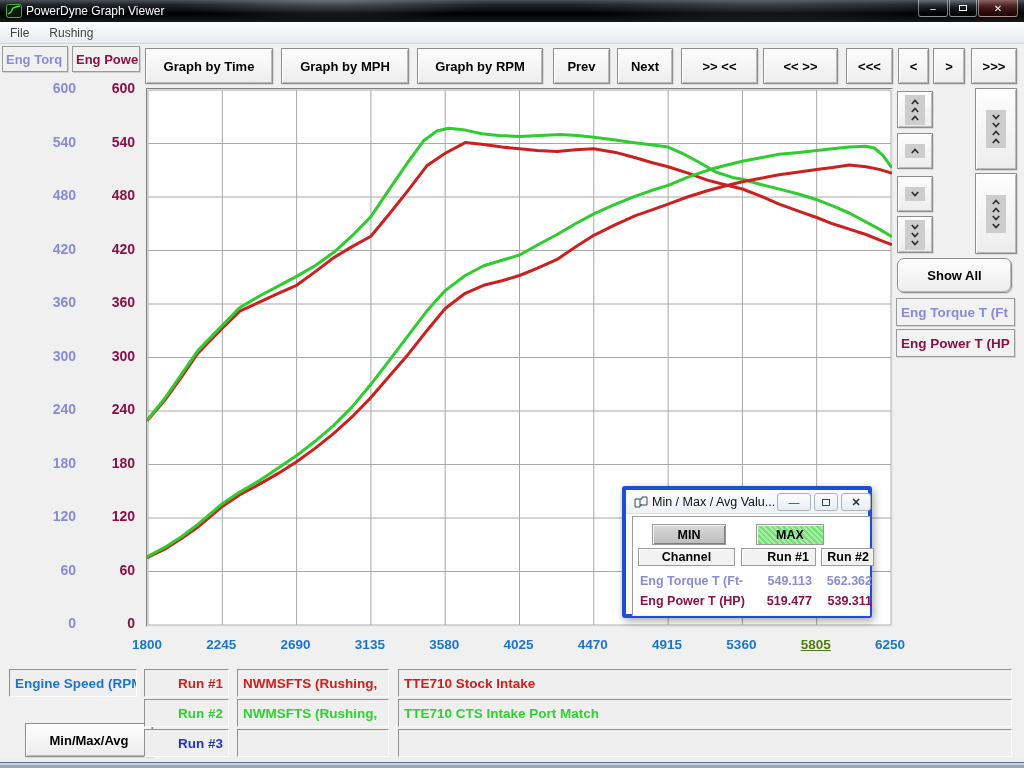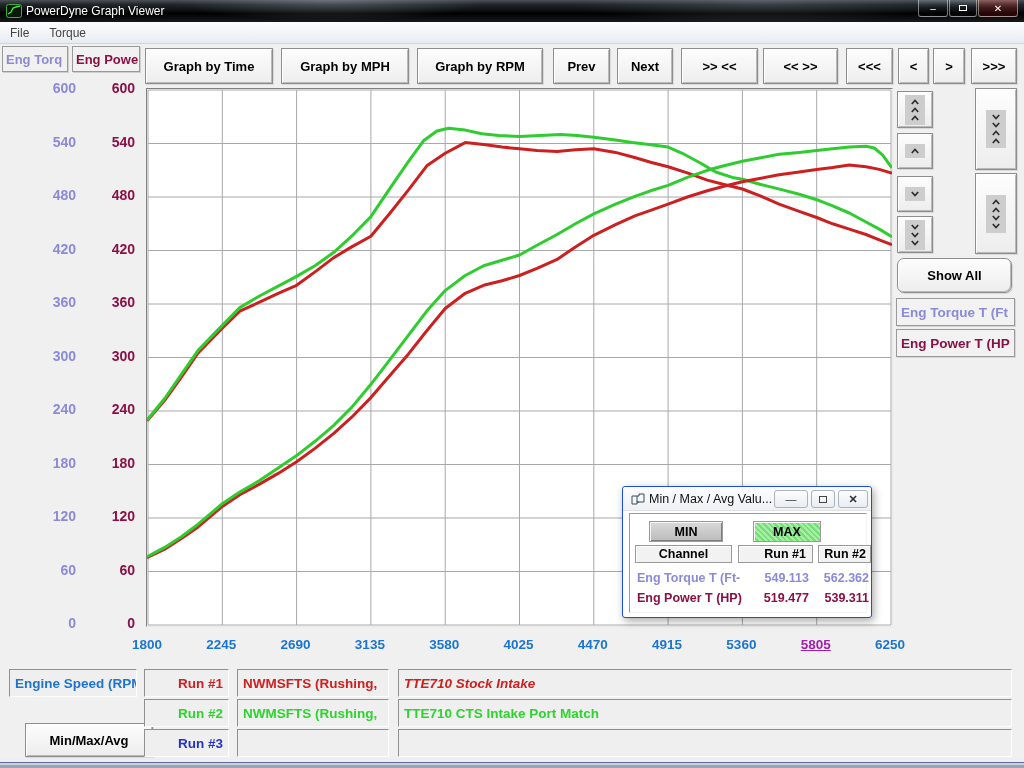--- a/index.html
+++ b/index.html
@@ -59,21 +59,21 @@
   .chev polyline { fill:none; stroke:#2a2a2a; stroke-width:2; }
   .chevpad { background:#cdcdcd; display:flex; flex-direction:column;
     align-items:center; justify-content:center; padding:3px 6px; }
   .chevstack { display:flex; flex-direction:column; gap:0; }
   .panelfield { position:absolute; background:#f2f2f2; border:1px solid #9a9a9a;
     box-shadow:1px 1px 0 #d5d5d5; font-weight:bold; font-size:13.5px;
     display:flex; align-items:center; padding:0 4px; overflow:hidden; white-space:nowrap; }
 
   
   #mmdialog { position:absolute; left:622px; top:486px; width:250px; height:132px;
-    background:#fff; border:1px solid #1d4ed8; border-radius:3px;
+    background:#fff; border:4px solid #1d4ed8; border-radius:3px;
     box-shadow:2px 3px 8px rgba(0,0,0,.35); }
   #mm-title { position:absolute; left:0; top:0; width:100%; height:24px;
     background:linear-gradient(180deg,#fdfdfe,#eef1f5); border-bottom:1px solid #e0e0e0;
     border-radius:3px 3px 0 0; }
   #mm-title-text { position:absolute; left:26px; top:5px; font-size:12.5px; color:#111; }
   .mmbtn { position:absolute; top:3px; height:18px; background:linear-gradient(180deg,#fcfdfe,#e9edf2);
     border:1px solid #aab2ba; border-radius:3px; display:flex; align-items:center;
     justify-content:center; font-size:11px; color:#333; }
   #mm-content { position:absolute; left:6px; top:26px; width:238px; height:100px;
     background:#fff; border:1px solid; border-color:#9a9a9a #f2f2f2 #f2f2f2 #9a9a9a; }
@@ -106,21 +106,21 @@
       <div class="winbtn min">–</div>
       <div class="winbtn max">
           <span class="glyph-sq"></span>
         </div>
       <div class="winbtn close">✕</div>
     </div>
   </div>
 
   <div id="menubar">
     <span class="menu-item">File</span>
-    <span class="menu-item">Torque</span>
+    <span class="menu-item">Rushing</span>
   </div>
 
   <div class="axisbox" style="left: 2px; top: 46px; width: 66px; height: 26px; color: rgb(138, 138, 216);">Eng Torq</div>
   <div class="axisbox" style="left: 72px; top: 46px; width: 68px; height: 26px; color: rgb(139, 16, 69);">Eng Powe</div>
 
   <div class="btn3d" style="left:145px;top:48px;width:128px;height:36px;">Graph by Time</div>
   <div class="btn3d" style="left:281px;top:48px;width:128px;height:36px;">Graph by MPH</div>
   <div class="btn3d" style="left:417px;top:48px;width:126px;height:36px;">Graph by RPM</div>
   <div class="btn3d" style="left:553px;top:48px;width:57px;height:36px;">Prev</div>
   <div class="btn3d" style="left:617px;top:48px;width:56px;height:36px;">Next</div>
@@ -160,21 +160,21 @@
   <div id="x-ticks">
       <div class="xtick" style="left: 117px; color: rgb(27, 117, 208);">1800</div>
       <div class="xtick" style="left: 191.3px; color: rgb(27, 117, 208);">2245</div>
       <div class="xtick" style="left: 265.6px; color: rgb(27, 117, 208);">2690</div>
       <div class="xtick" style="left: 339.9px; color: rgb(27, 117, 208);">3135</div>
       <div class="xtick" style="left: 414.2px; color: rgb(27, 117, 208);">3580</div>
       <div class="xtick" style="left: 488.5px; color: rgb(27, 117, 208);">4025</div>
       <div class="xtick" style="left: 562.8px; color: rgb(27, 117, 208);">4470</div>
       <div class="xtick" style="left: 637.1px; color: rgb(27, 117, 208);">4915</div>
       <div class="xtick" style="left: 711.4px; color: rgb(27, 117, 208);">5360</div>
-      <div class="xtick" style="left: 785.7px; color: #a21caf; text-decoration: underline;">5805</div>
+      <div class="xtick" style="left: 785.7px; color: #4d7c0f; text-decoration: underline;">5805</div>
       <div class="xtick" style="left: 860px; color: rgb(27, 117, 208);">6250</div>
     </div>
 
   <div id="plot">
     <svg id="plot-svg" width="745" height="537" viewBox="0 0 745 537">
         <line x1="1" y1="1" x2="1" y2="536" stroke="#a8a8a8" stroke-width="1"></line>
         <line x1="75.3" y1="1" x2="75.3" y2="536" stroke="#a8a8a8" stroke-width="1"></line>
         <line x1="149.6" y1="1" x2="149.6" y2="536" stroke="#a8a8a8" stroke-width="1"></line>
         <line x1="223.9" y1="1" x2="223.9" y2="536" stroke="#a8a8a8" stroke-width="1"></line>
         <line x1="298.2" y1="1" x2="298.2" y2="536" stroke="#a8a8a8" stroke-width="1"></line>
@@ -320,21 +320,21 @@
     <div class="mm-num" style="left: 14px; top: 104px; width: 140px; text-align: left; color: rgb(139, 16, 69);">Eng Power T (HP)</div>
     <div class="mm-num" style="left: 120px; top: 104px; width: 66px; color: rgb(139, 16, 69);">519.477</div>
     <div class="mm-num" style="left: 180px; top: 104px; width: 66px; color: rgb(139, 16, 69);">539.311</div>
   </div>
 
   <div class="sunkbox" style="left:9px;top:669px;width:128px;height:28px;color:#1b75d0;">Engine Speed (RPM</div>
   <div class="btn3d" style="left:9px;top:723px;width:128px;height:34px;font-weight:bold;margin-left:16px;">Min/Max/Avg</div>
 
   <div class="sunkbox r-align" style="left: 144px; top: 669px; width: 85px; height: 28px; color: rgb(207, 32, 32);">Run #1</div>
   <div class="sunkbox" style="left: 237px; top: 669px; width: 152px; height: 28px; color: rgb(207, 32, 32);">NWMSFTS (Rushing,</div>
-  <div class="sunkbox" style="left: 398px; top: 669px; width: 614px; height: 28px; color: rgb(207, 32, 32); font-style: italic;">TTE710 Stock Intake</div>
+  <div class="sunkbox" style="left: 398px; top: 669px; width: 614px; height: 28px; color: rgb(207, 32, 32);">TTE710 Stock Intake</div>
 
   <div class="sunkbox r-align" style="left: 144px; top: 699px; width: 85px; height: 28px; color: rgb(47, 211, 47);">Run #2</div>
   <div class="sunkbox" style="left: 237px; top: 699px; width: 152px; height: 28px; color: rgb(47, 211, 47);">NWMSFTS (Rushing,</div>
   <div class="sunkbox" style="left: 398px; top: 699px; width: 614px; height: 28px; color: rgb(47, 211, 47);">TTE710 CTS Intake Port Match</div>
 
   <div class="sunkbox r-align" style="left: 144px; top: 729px; width: 85px; height: 28px; color: rgb(34, 51, 204);">Run #3</div>
   <div class="sunkbox" style="left: 237px; top: 729px; width: 152px; height: 28px; color: rgb(34, 51, 204);"></div>
   <div class="sunkbox" style="left: 398px; top: 729px; width: 614px; height: 28px; color: rgb(34, 51, 204);"></div>
 
   <div id="bottom-frame"></div>

